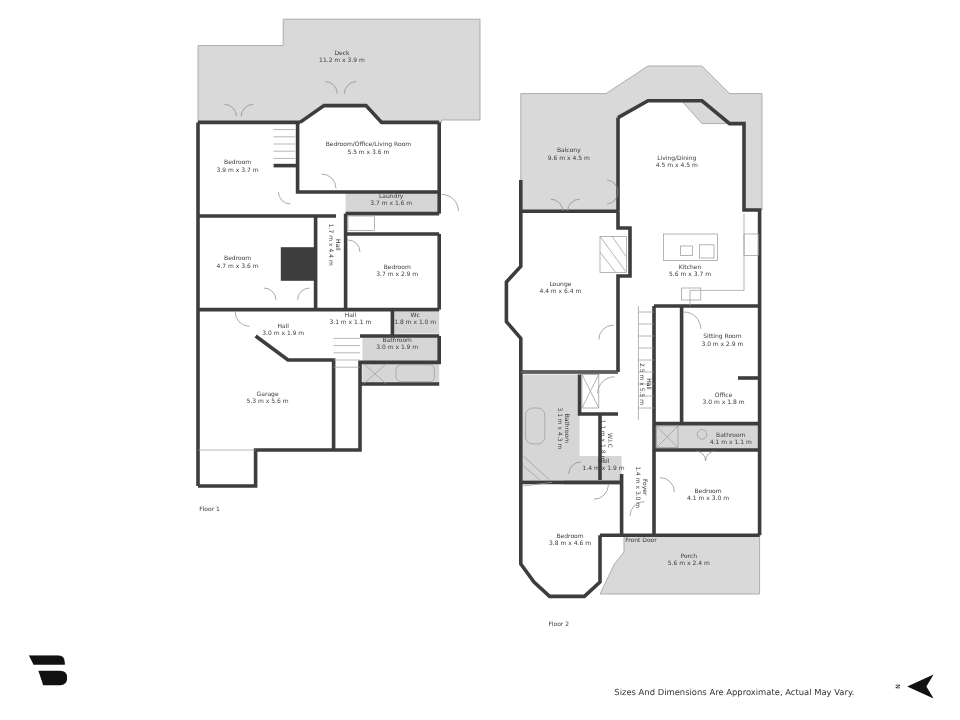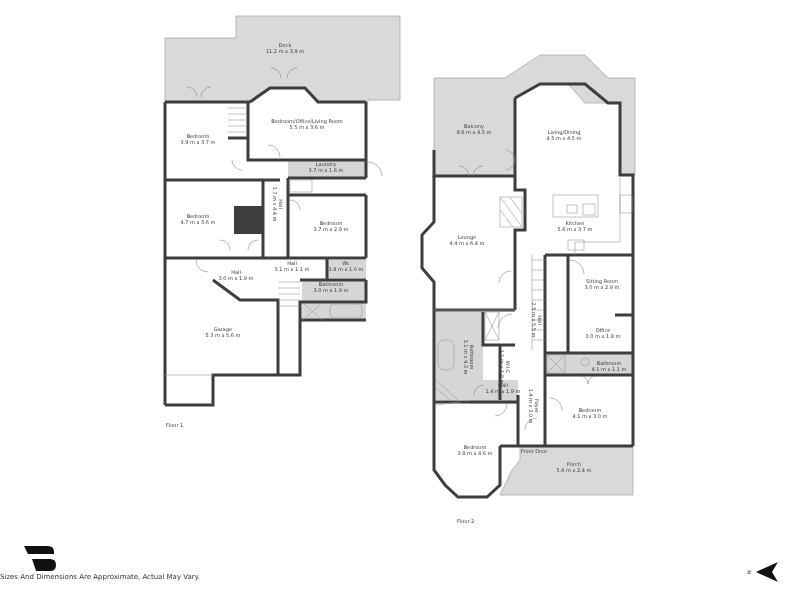--- a/index.html
+++ b/index.html
@@ -3,21 +3,21 @@
 <meta charset="utf-8">
 <style>
   html,body{margin:0;padding:0;background:#ffffff;}
   body{width:800px;height:600px;position:relative;overflow:hidden;font-family:"DejaVu Sans",sans-serif;}
   #plan{position:absolute;left:0;top:0;width:800px;height:600px;}
   .lbl{position:absolute;font-family:"DejaVu Sans",sans-serif;font-size:5px;color:#3a3a3a;text-align:center;line-height:6px;white-space:nowrap;transform:translate(-50%,-50%);}
   .lbl .nm{display:block;}
   .lbl .dm{display:block;}
   .vert{transform:translate(-50%,-50%) rotate(90deg);}
   .floor-label{position:absolute;font-size:5px;color:#3a3a3a;}
-  .footer-note{position:absolute;left:0;width:712px;top:573px;text-align:left;font-size:7px;color:#333;font-family:"DejaVu Sans",sans-serif;}
+  .footer-note{position:absolute;left:0;width:712px;top:573px;text-align:right;font-size:7px;color:#333;font-family:"DejaVu Sans",sans-serif;}
   .door-label{position:absolute;font-size:5px;color:#3a3a3a;}
   .logo{position:absolute;left:22px;top:546px;}
   .compass{position:absolute;left:748px;top:562px;}
   .compass-n{position:absolute;left:747px;top:569px;font-size:5px;color:#222;}
 </style>
 </head>
 <body>
 
 <svg id="plan" width="800" height="600" viewBox="0 0 800 600" xmlns="http://www.w3.org/2000/svg">
 

